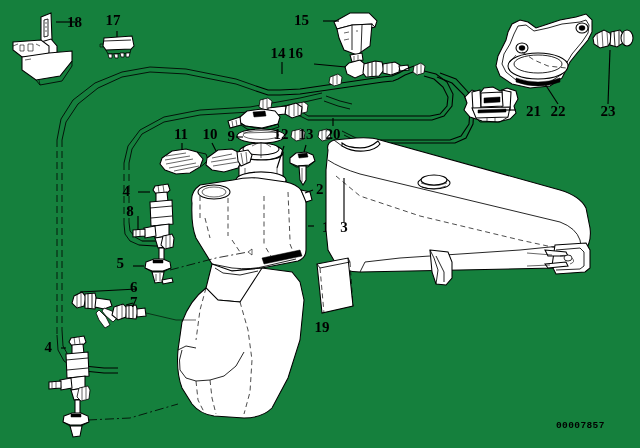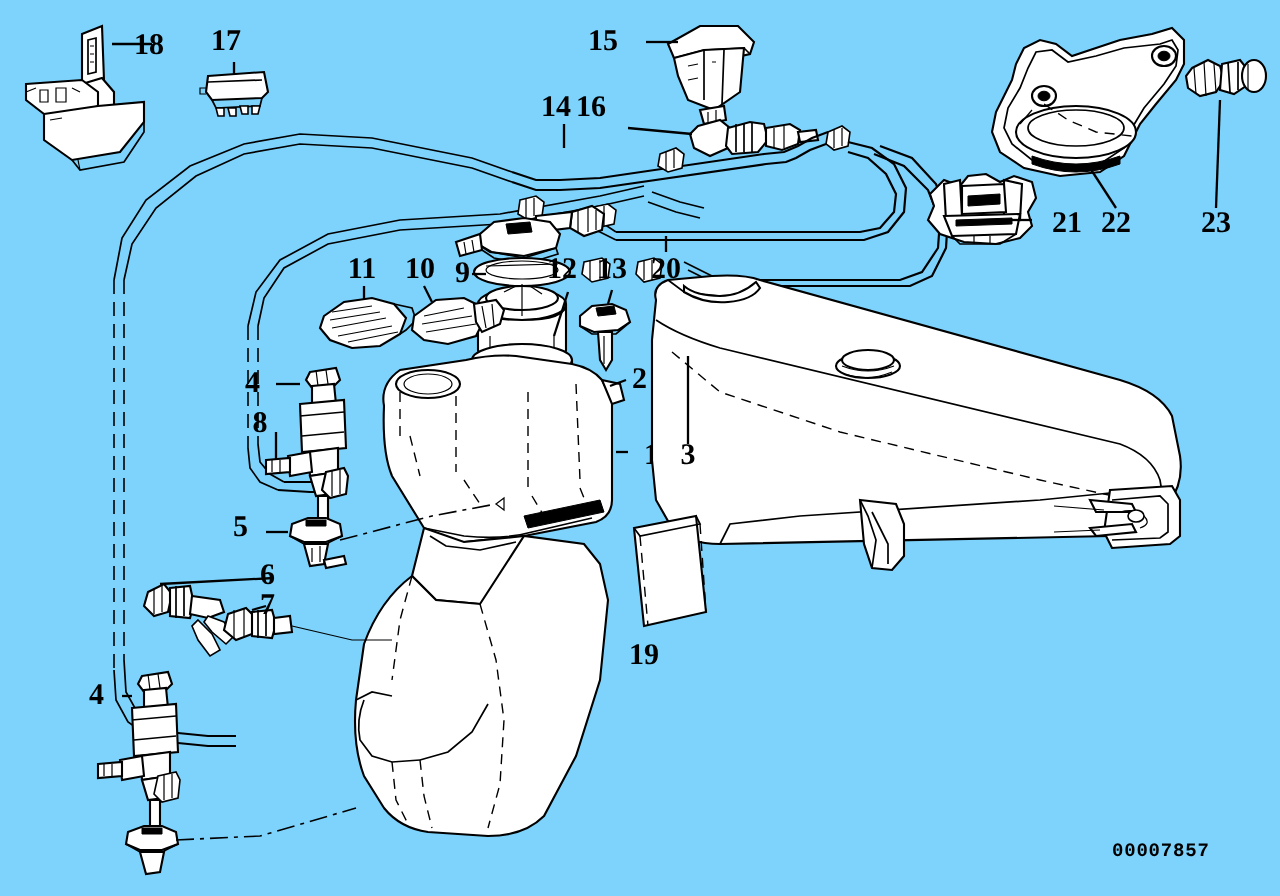--- a/index.html
+++ b/index.html
@@ -89,21 +89,21 @@
   }
   .fillk {
     fill: #000000;
     stroke: #000000;
     stroke-width: 0.5;
   }
 </style>
 </head>
 <body>
 
-<div id="diagram-root" style="background: #7dd3fc;">
+<div id="diagram-root" style="background: #15803d;">
 <svg id="diagram-svg" viewBox="0 0 640 448" xmlns="http://www.w3.org/2000/svg">
 
   <g>
     <path class="fillw" d="M41,17 L51,13 L52,40 L47,44 L41,42 Z"></path>
     <path class="ln-thin" d="M44,20 L48,19 L48,36 L44,37 Z"></path>
     <path class="ln-hair" d="M45,23 L47,23 M45,27 L47,27 M45,31 L47,31"></path>
     <path class="fillw" d="M41,42 L51,39 L57,46 L57,54 L49,56 L41,51 Z"></path>
     <path class="fillw" d="M13,42 L41,40 L49,46 L49,53 L40,57 L22,57 L13,50 Z"></path>
     <path class="ln-hair" d="M20,45 L24,45 L24,51 L20,51 Z M28,44 L33,44 L33,51 L28,51 Z"></path>
     <path class="ln-hair" d="M13,46 L18,44 M36,44 L40,46"></path>

